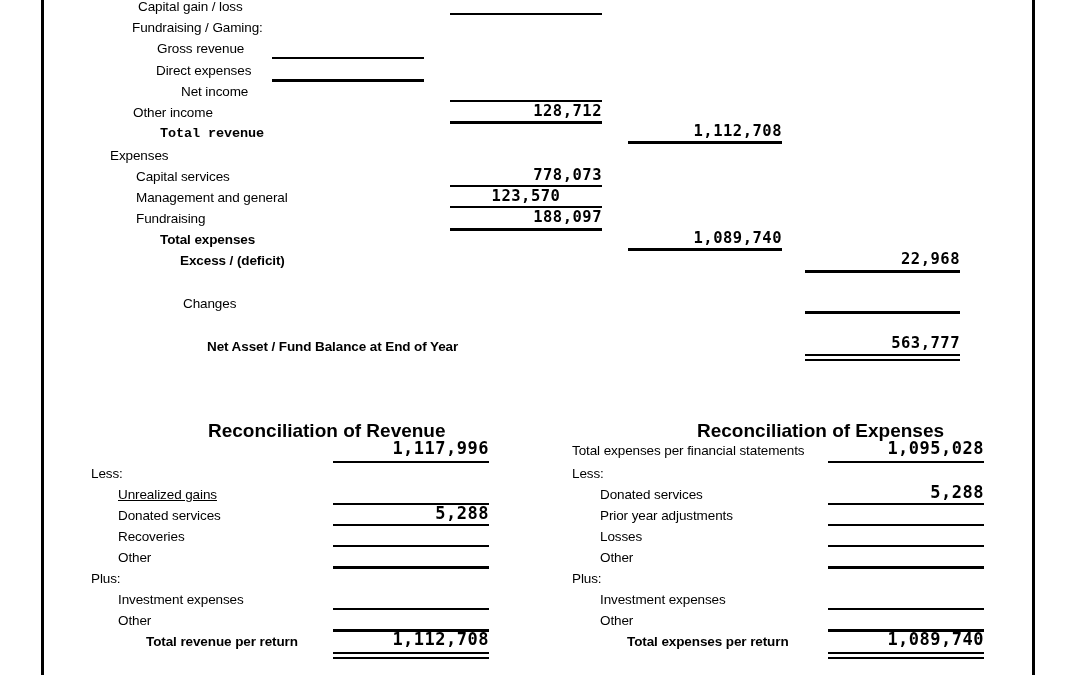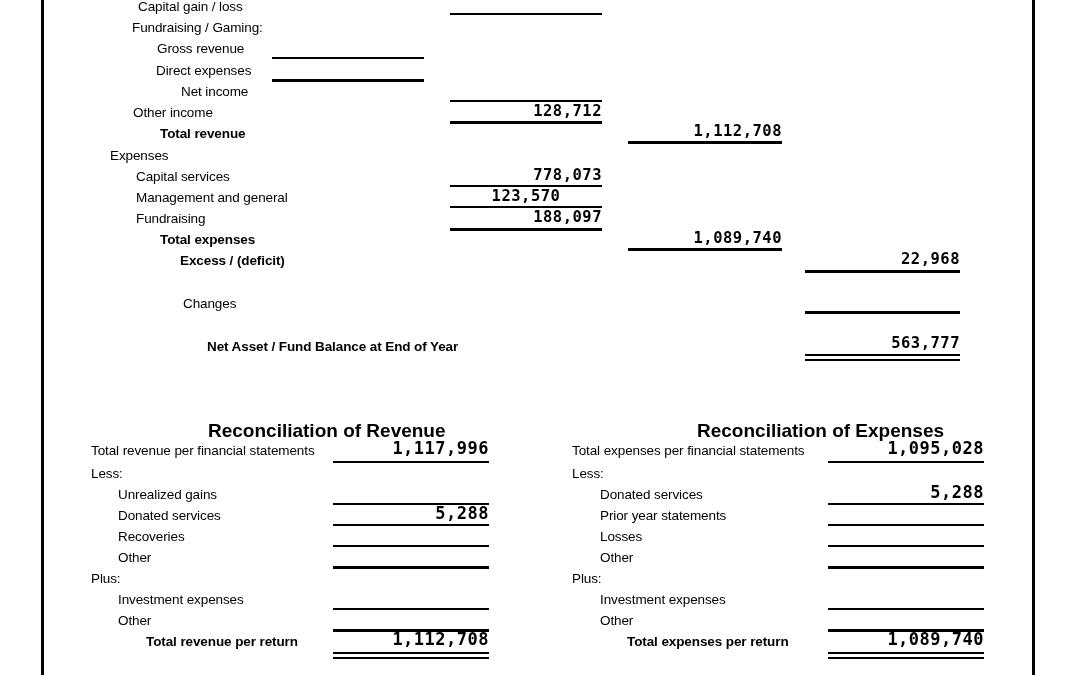--- a/index.html
+++ b/index.html
@@ -72,21 +72,21 @@
   <div class="lbl" style="left:156px;top:60px;">Direct expenses</div>
   <div class="rule thick" style="left:272px;top:79px;width:152px;"></div>
 
   <div class="lbl" style="left:181px;top:81px;">Net income</div>
   <div class="rule thin" style="left:450px;top:100px;width:152px;"></div>
 
   <div class="lbl" style="left:133px;top:102px;">Other income</div>
   <div class="val" style="left:450px;top:101px;width:152px;">128,712</div>
   <div class="rule thick" style="left:450px;top:121px;width:152px;"></div>
 
-  <div class="lbl b" style="left:160px;top:123px;">Total revenue</div>
+  <div class="lbl b" style="left:160px;top:123px;font-family:Liberation Mono, monospace;">Total revenue</div>
   <div class="val" style="left:628px;top:121px;width:154px;">1,112,708</div>
   <div class="rule thick" style="left:628px;top:141px;width:154px;"></div>
 
   <div class="lbl" style="left:110px;top:145px;">Expenses</div>
 
   <div class="lbl" style="left:136px;top:166px;">Capital services</div>
   <div class="val" style="left:450px;top:165px;width:152px;">778,073</div>
   <div class="rule thin" style="left:450px;top:185px;width:152px;"></div>
 
   <div class="lbl" style="left:136px;top:187px;">Management and general</div>
@@ -108,27 +108,26 @@
   <div class="lbl" style="left:183px;top:293px;">Changes</div>
   <div class="rule thick" style="left:805px;top:311px;width:155px;"></div>
 
   <div class="lbl b" style="left:207px;top:336px;">Net Asset / Fund Balance at End of Year</div>
   <div class="val" style="left:805px;top:333px;width:155px;">563,777</div>
   <div class="rule thin" style="left:805px;top:354px;width:155px;"></div>
   <div class="rule thin" style="left:805px;top:359px;width:155px;"></div>
 
   <div class="sect-title" style="left:208px;top:422px;">Reconciliation of Revenue</div>
 
-  <div class="lbl" style="left:91px;top:440px;">Total revenue per financial statements</div>
   <div class="val" style="left:333px;top:438px;width:156px;font-size:17px;">1,117,996</div>
   <div class="rule thin" style="left:333px;top:461px;width:156px;"></div>
 
   <div class="lbl" style="left:91px;top:463px;">Less:</div>
 
-  <div class="lbl" style="left:118px;top:484px;">Unrealized gains</div>
+  <div class="lbl" style="left:118px;top:484px;text-decoration:underline;">Unrealized gains</div>
   <div class="val" style="left:333px;top:483px;width:156px;"></div>
   <div class="rule thin" style="left:333px;top:503px;width:156px;"></div>
 
   <div class="lbl" style="left:118px;top:505px;">Donated services</div>
   <div class="val" style="left:333px;top:503px;width:156px;font-size:17px;">5,288</div>
   <div class="rule thin" style="left:333px;top:524px;width:156px;"></div>
 
   <div class="lbl" style="left:118px;top:526px;">Recoveries</div>
   <div class="rule thin" style="left:333px;top:545px;width:156px;"></div>
 
@@ -153,21 +152,21 @@
   <div class="lbl" style="left:572px;top:440px;text-align:center;">Total expenses per financial statements</div>
   <div class="val" style="left:828px;top:438px;width:156px;font-size:17px;">1,095,028</div>
   <div class="rule thin" style="left:828px;top:461px;width:156px;"></div>
 
   <div class="lbl" style="left:572px;top:463px;">Less:</div>
 
   <div class="lbl" style="left:600px;top:484px;">Donated services</div>
   <div class="val" style="left:828px;top:482px;width:156px;font-size:17px;">5,288</div>
   <div class="rule thin" style="left:828px;top:503px;width:156px;"></div>
 
-  <div class="lbl" style="left:600px;top:505px;">Prior year statements</div>
+  <div class="lbl" style="left:600px;top:505px;">Prior year adjustments</div>
   <div class="rule thin" style="left:828px;top:524px;width:156px;"></div>
 
   <div class="lbl" style="left:600px;top:526px;">Losses</div>
   <div class="rule thin" style="left:828px;top:545px;width:156px;"></div>
 
   <div class="lbl" style="left:600px;top:547px;">Other</div>
   <div class="rule thick" style="left:828px;top:566px;width:156px;"></div>
 
   <div class="lbl" style="left:572px;top:568px;">Plus:</div>
 

